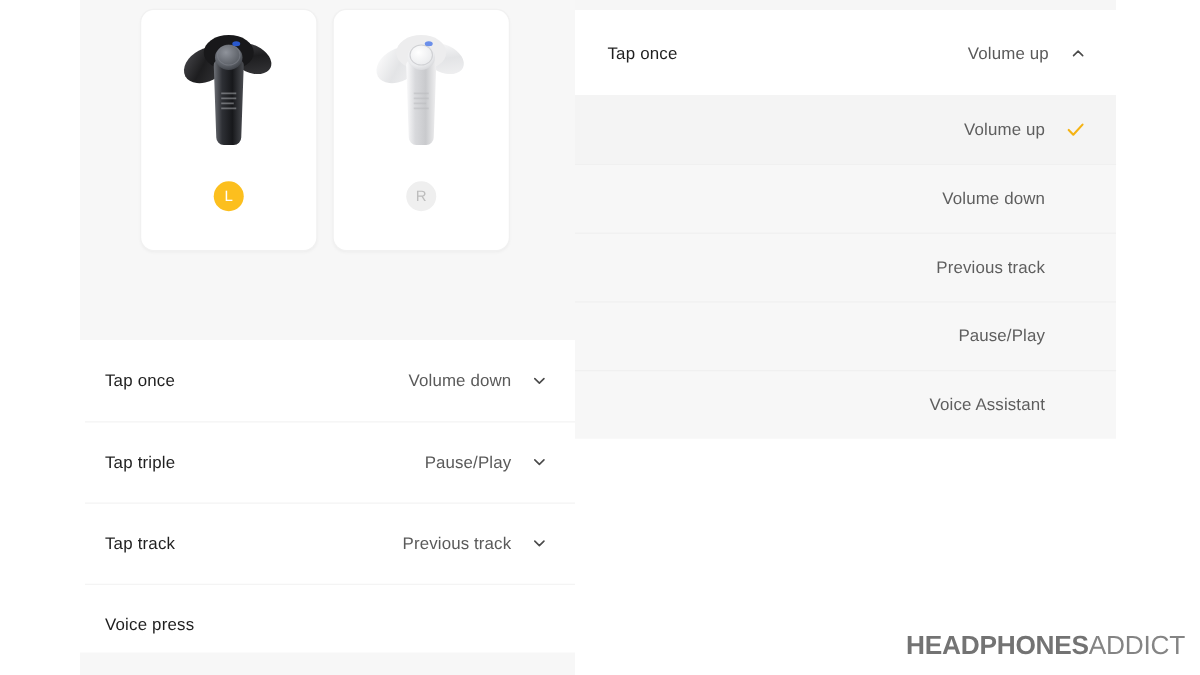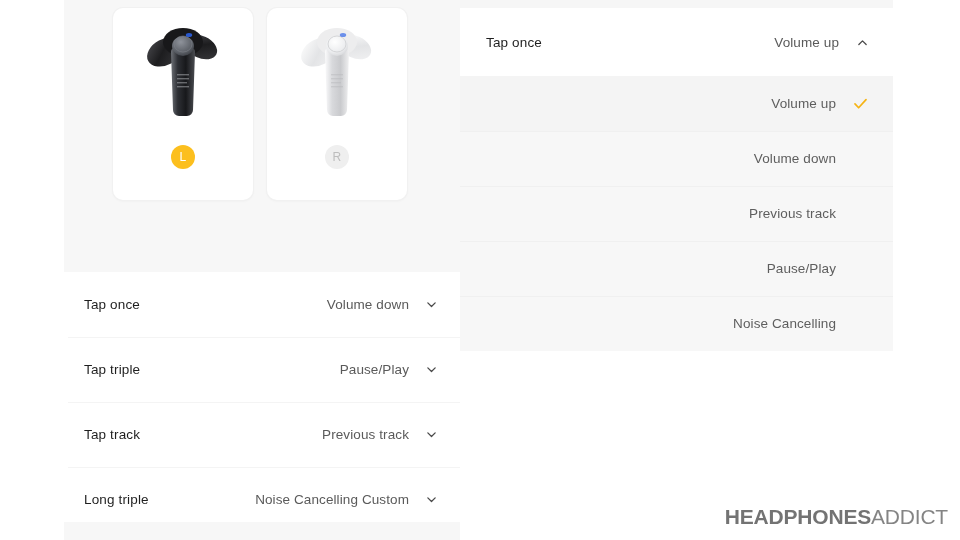--- a/index.html
+++ b/index.html
@@ -224,27 +224,21 @@
         <span class="row-label">Tap track</span>
         <span class="row-right">
           <span class="row-value">Previous track</span>
           <svg class="chev" viewBox="0 0 16 16">
             <path d="M3.5 6 L8 10.4 L12.5 6"></path>
           </svg>
         </span>
       </div>
 
       <div class="row">
-        <span class="row-label">Long triple</span>
-        <span class="row-right">
-          <span class="row-value">Noise Cancelling Custom</span>
-          <svg class="chev" viewBox="0 0 16 16">
-            <path d="M3.5 6 L8 10.4 L12.5 6"></path>
-          </svg>
-        </span>
+        <span class="row-label">Voice press</span>
       </div>
 
     </div>
 
     <div class="left-footer"></div>
   </div>
 
   <div class="right-panel">
 
     <div class="rp-topstrip"></div>
@@ -277,25 +271,25 @@
         <span class="opt-label">Previous track</span>
         <span class="check-spacer"></span>
       </div>
 
 
       <div class="opt">
         <span class="opt-label">Pause/Play</span>
         <span class="check-spacer"></span>
       </div>
 
-
-      <div class="opt">
-        <span class="opt-label">Noise Cancelling</span>
-        <span class="check-spacer"></span>
-      </div>
+      <div class="opt">
+        <span class="opt-label">Voice Assistant</span>
+        <span class="check-spacer"></span>
+      </div>
+
 
 
     </div>
   </div>
 
   <div class="watermark">
     <span class="b">HEADPHONES</span><span class="t">ADDICT</span>
   </div>
 
 </div>

